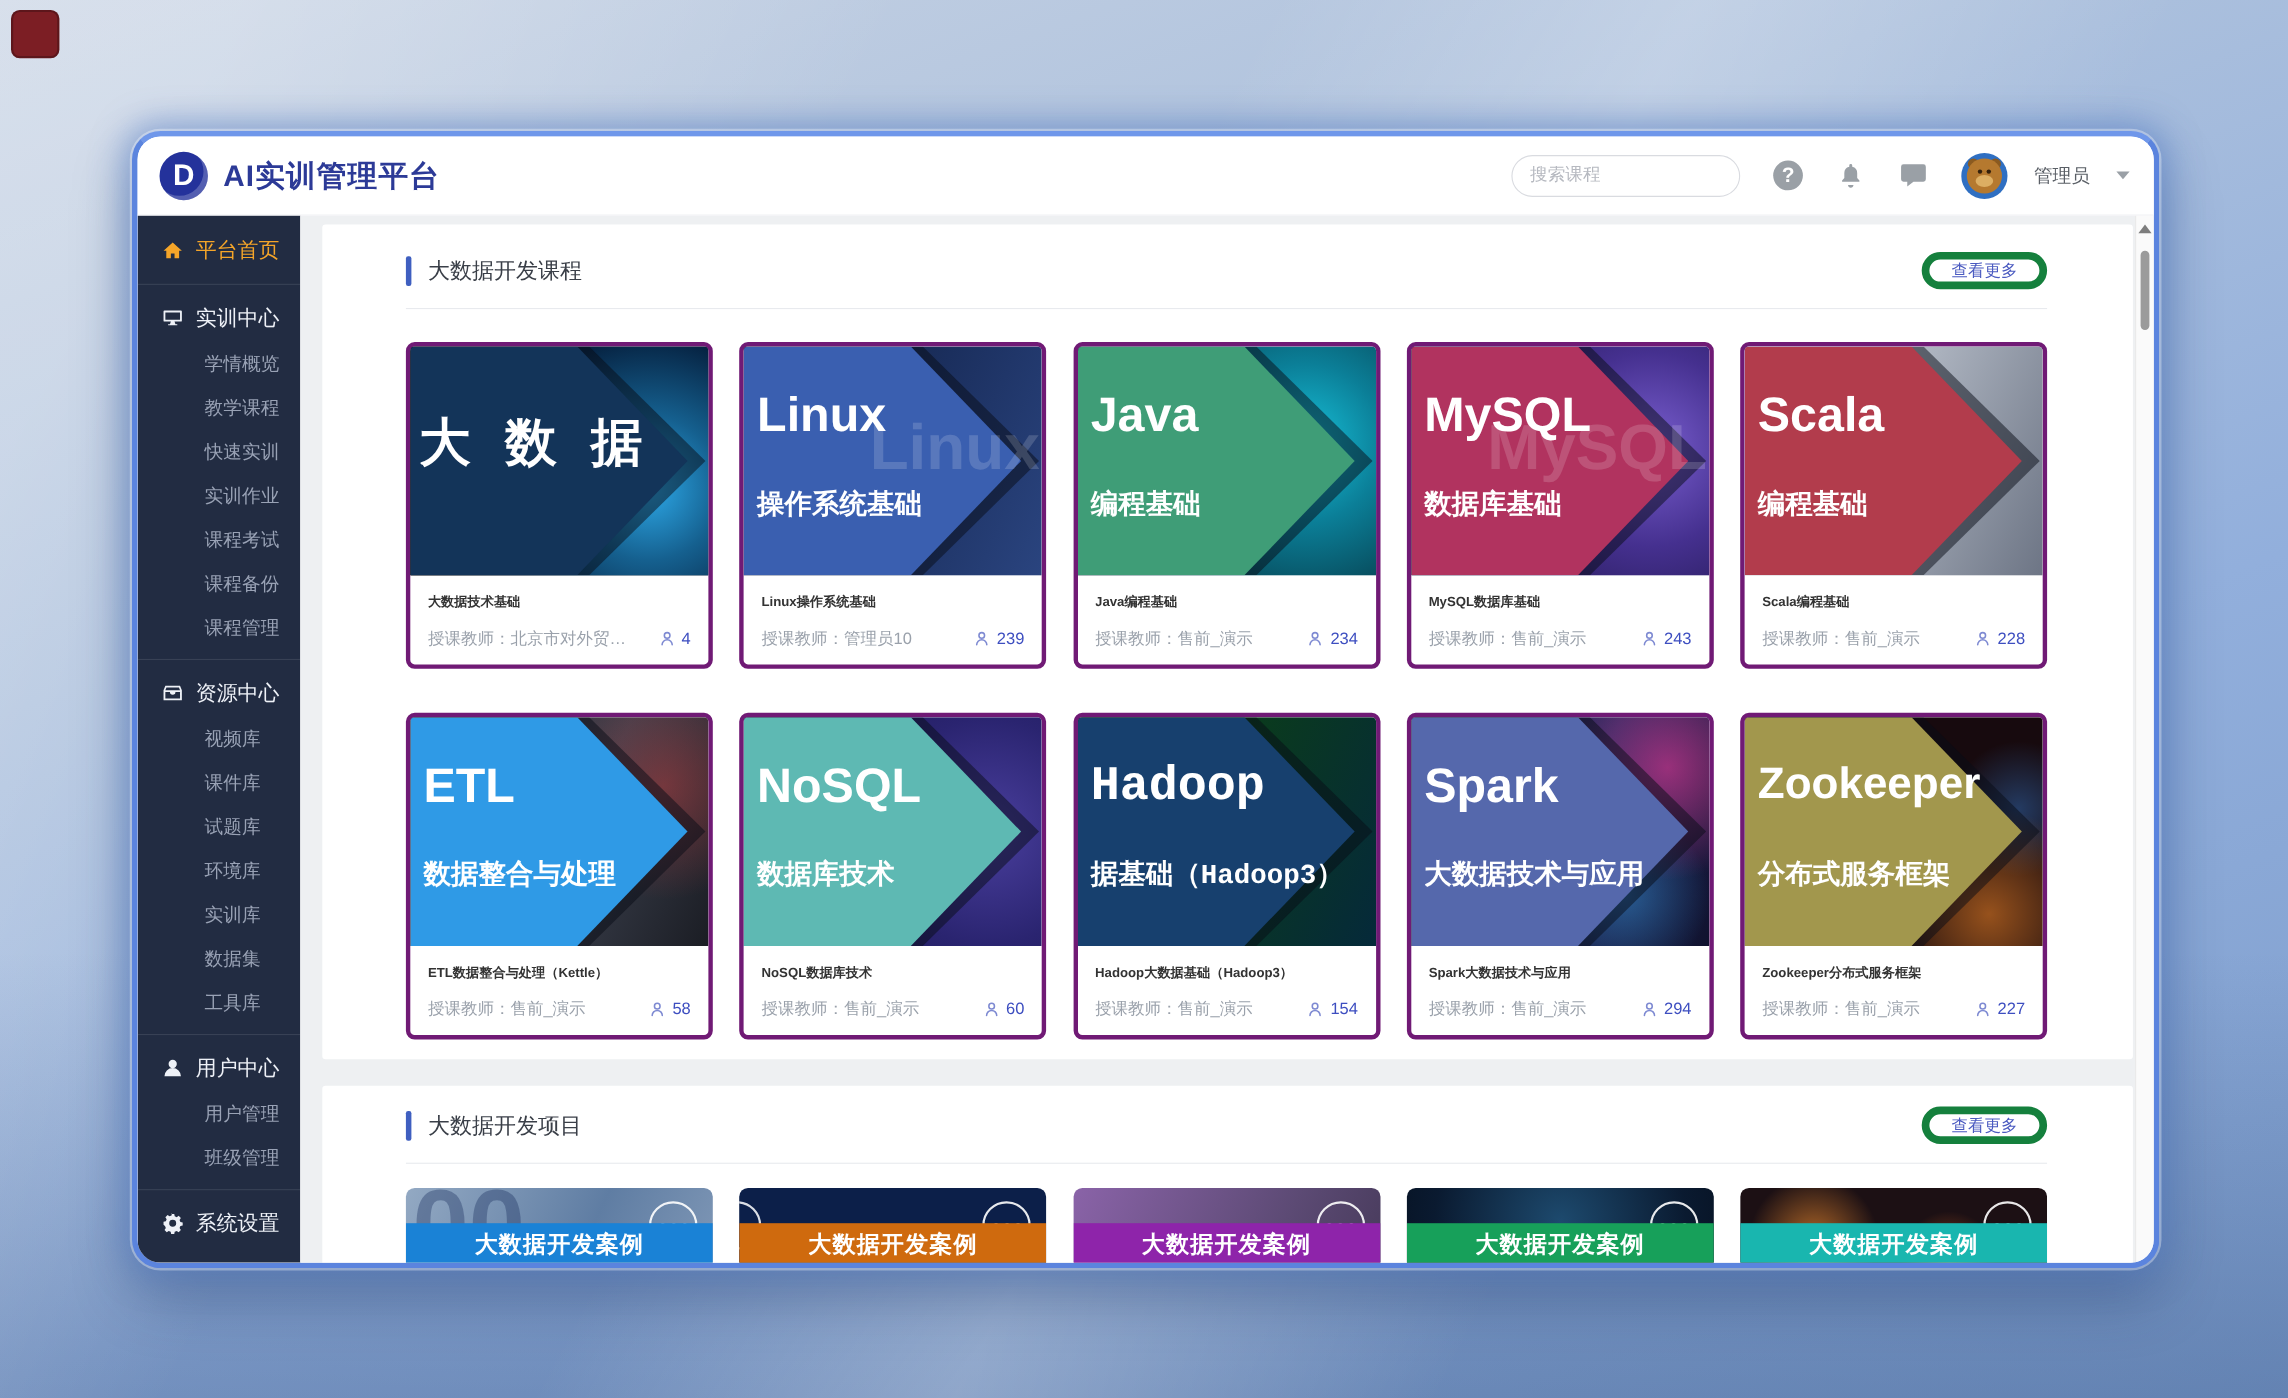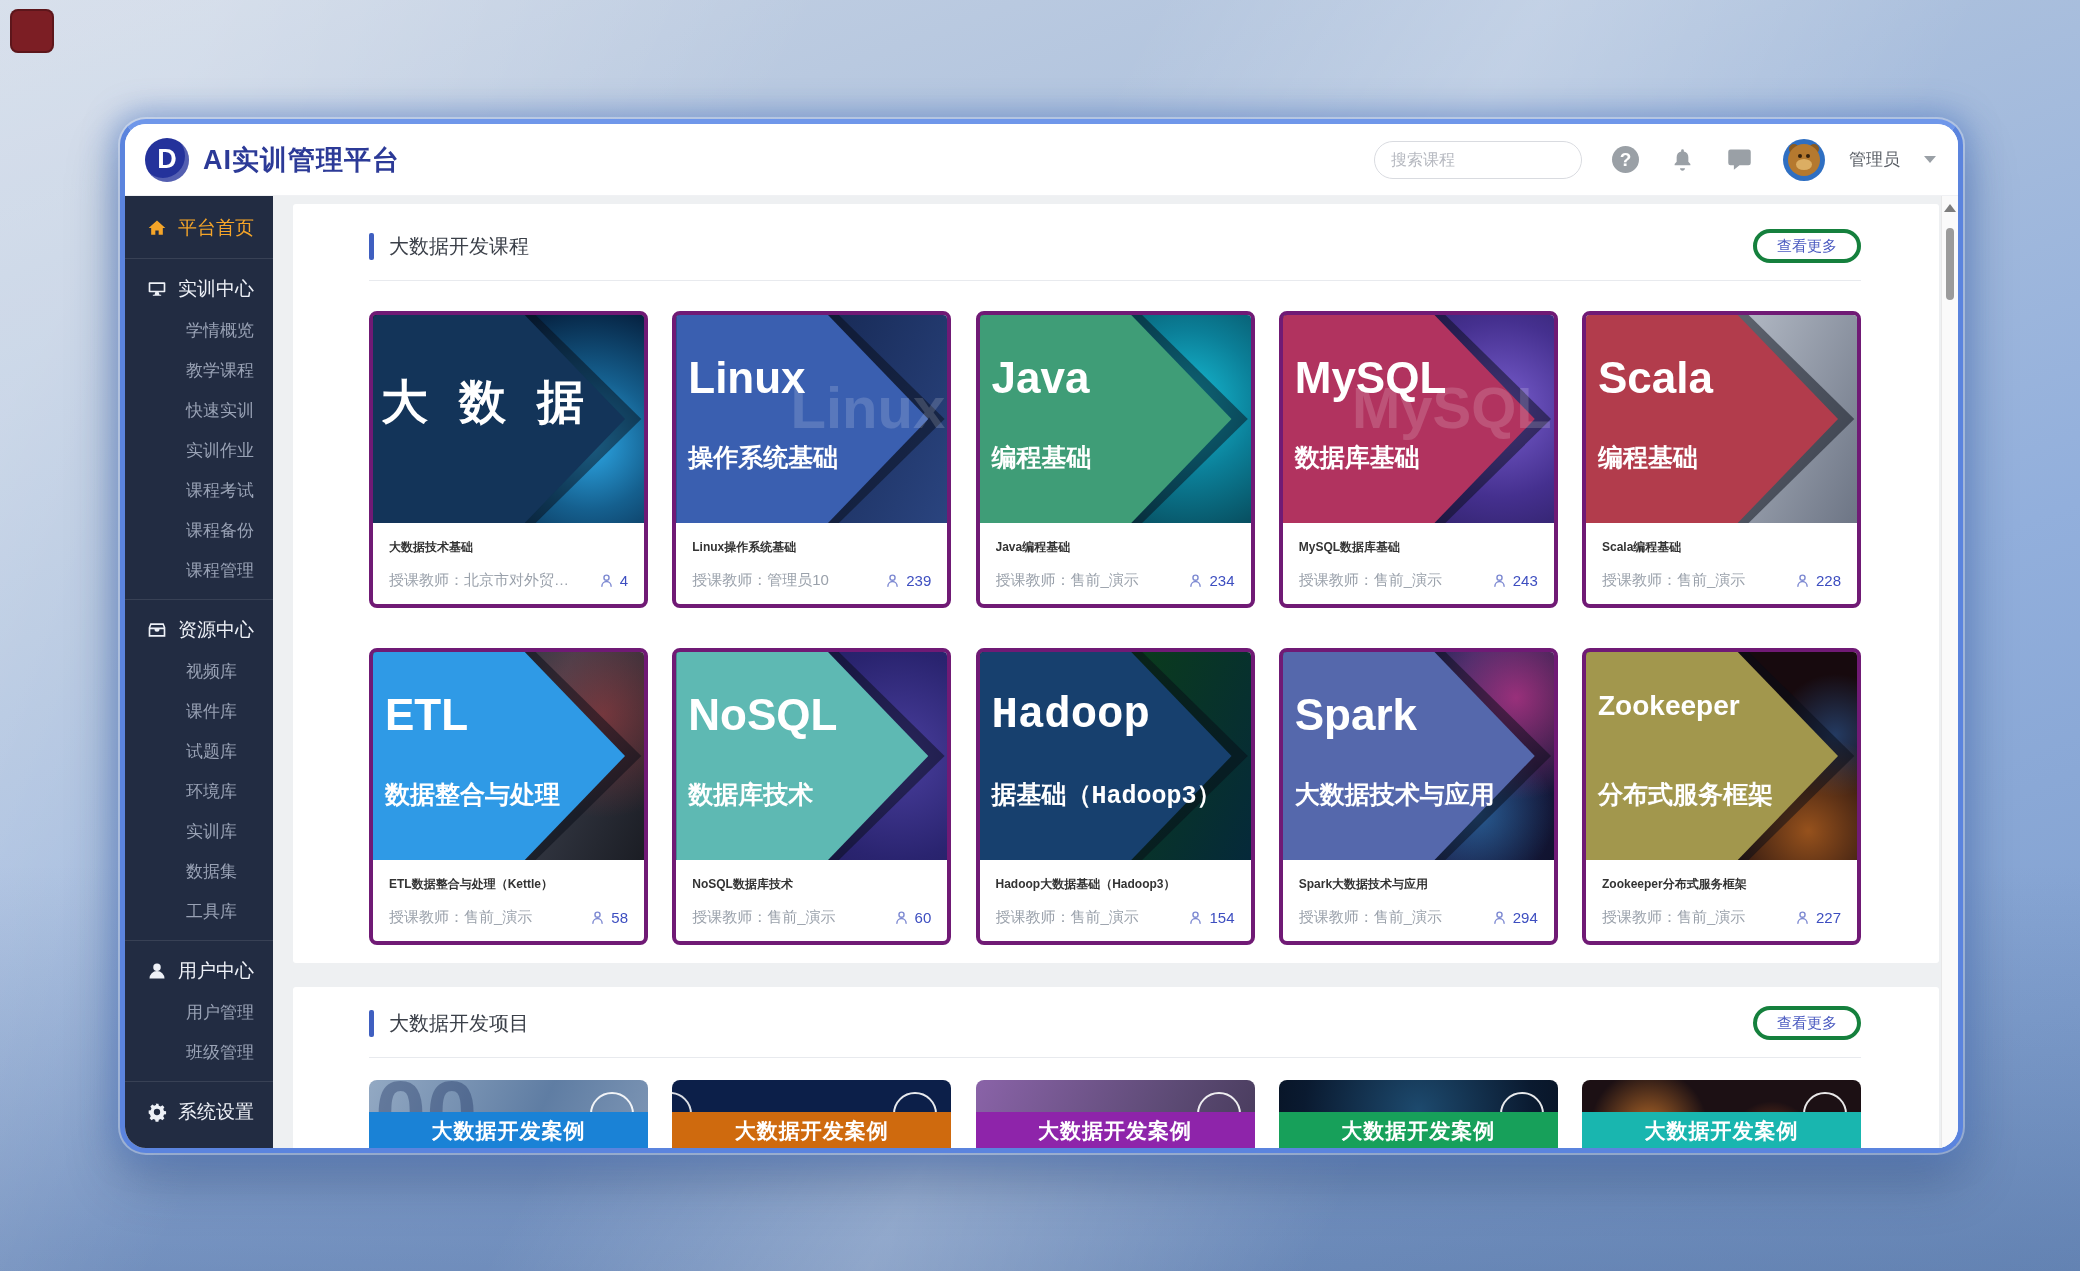--- a/index.html
+++ b/index.html
@@ -63,21 +63,21 @@
   .side-sub{ height:40px; line-height:40px; padding-left:61px; color:#99a2b5; font-size:17px; cursor:pointer;
     white-space:nowrap; }
   .side-divider{ height:1px; background:rgba(255,255,255,.10); margin:8px 0; }
 
   .content{ flex:1; background:#eef0f2; padding:8px 2px 0 20px; overflow:hidden; }
   .panel{ background:#fff; border-radius:3px; padding:22px 78px 18px 76px; }
   .panel-head{ display:flex; align-items:center; height:40px; }
   .title-bar{ width:5px; height:27px; background:#3f5fc0; border-radius:2px; margin-right:15px; }
   .sec-title{ font-size:20px; font-weight:500; color:#3a3f48; }
   .more-btn{ margin-left:auto; height:34px; padding:0 20px; border-radius:17px; background:#fff;
-    border:4px solid #15803d; color:#4a5ac0; font-size:15px; cursor:pointer; font-family:inherit; }
+    border:7px solid #15803d; color:#4a5ac0; font-size:15px; cursor:pointer; font-family:inherit; }
   .sec-divider{ height:1px; background:#e8eaee; margin-top:14px; }
 
   .card-grid{ display:flex; justify-content:space-between; flex-wrap:wrap; margin-top:30px; row-gap:40px; }
 
   
   .course-card{ width:279px; border:4px solid #701a75; border-radius:8px; overflow:hidden; background:#fff; cursor:pointer; }
   .banner{ position:relative; height:208px; overflow:hidden; }
   .chev-shadow{ position:absolute; inset:0; background:rgba(8,12,22,.5);
     clip-path:polygon(0 0,60% 0,99% 50%,60% 100%,0 100%); }
   .chev{ position:absolute; inset:0; clip-path:polygon(0 0,56% 0,93% 50%,56% 100%,0 100%); }
@@ -475,21 +475,21 @@
         </span>
       </div>
     </div>
   </div>
 
   <div class="course-card">
     <div class="banner bg-terminal">
       <span class="chev-shadow"></span>
       <span class="chev" style="background: rgb(162, 151, 77);"></span>
 
-      <span class="b-title" style="font-size: 28px;">Zookeeper</span>
+      <span class="b-title" style="font-size: 40px;">Zookeeper</span>
       <span class="b-sub">分布式服务框架</span>
     </div>
     <div class="meta">
       <div class="c-title">Zookeeper分布式服务框架</div>
       <div class="c-row">
         <span class="c-teacher">授课教师：售前_演示</span>
         <span class="c-count">
           <span class="p-icon">
             <svg viewBox="0 0 24 24" fill="none" stroke="currentColor" stroke-width="2" stroke-linecap="round">
               <circle cx="12" cy="8" r="3.6"></circle>

